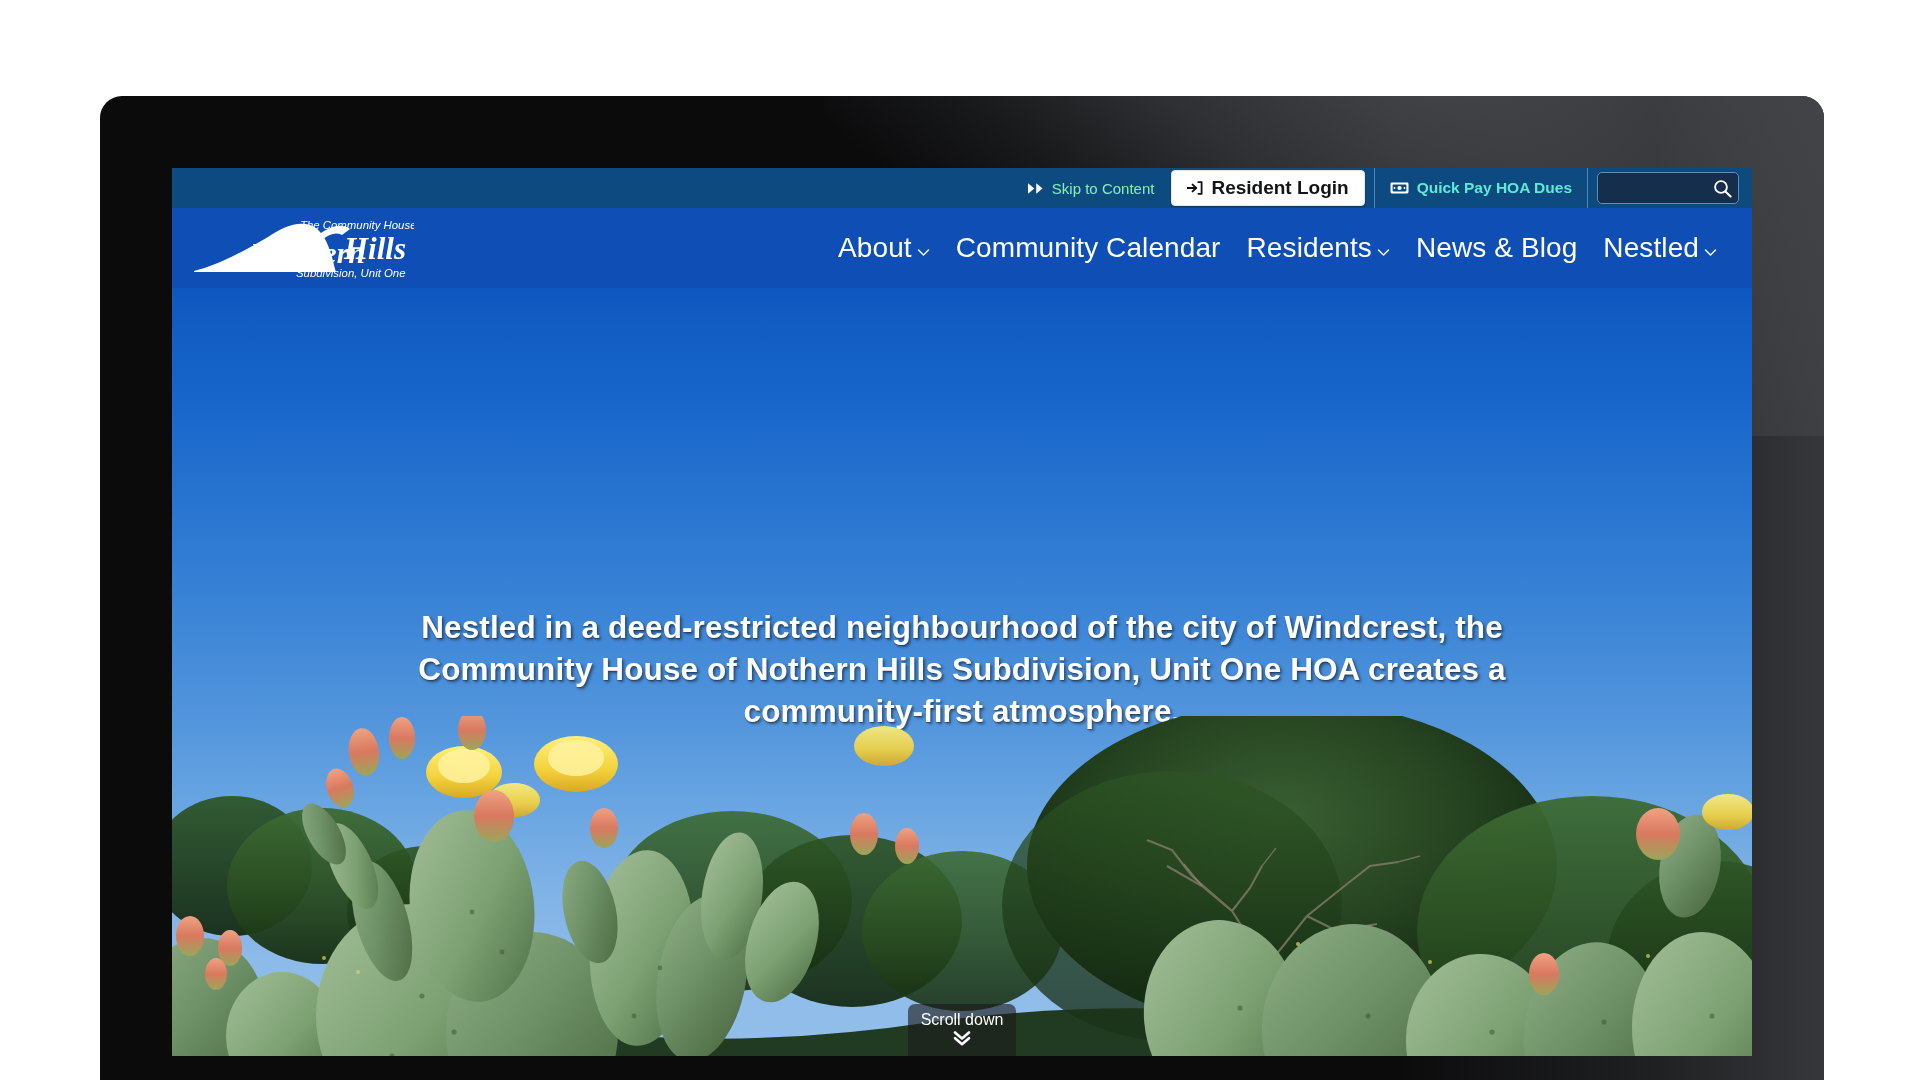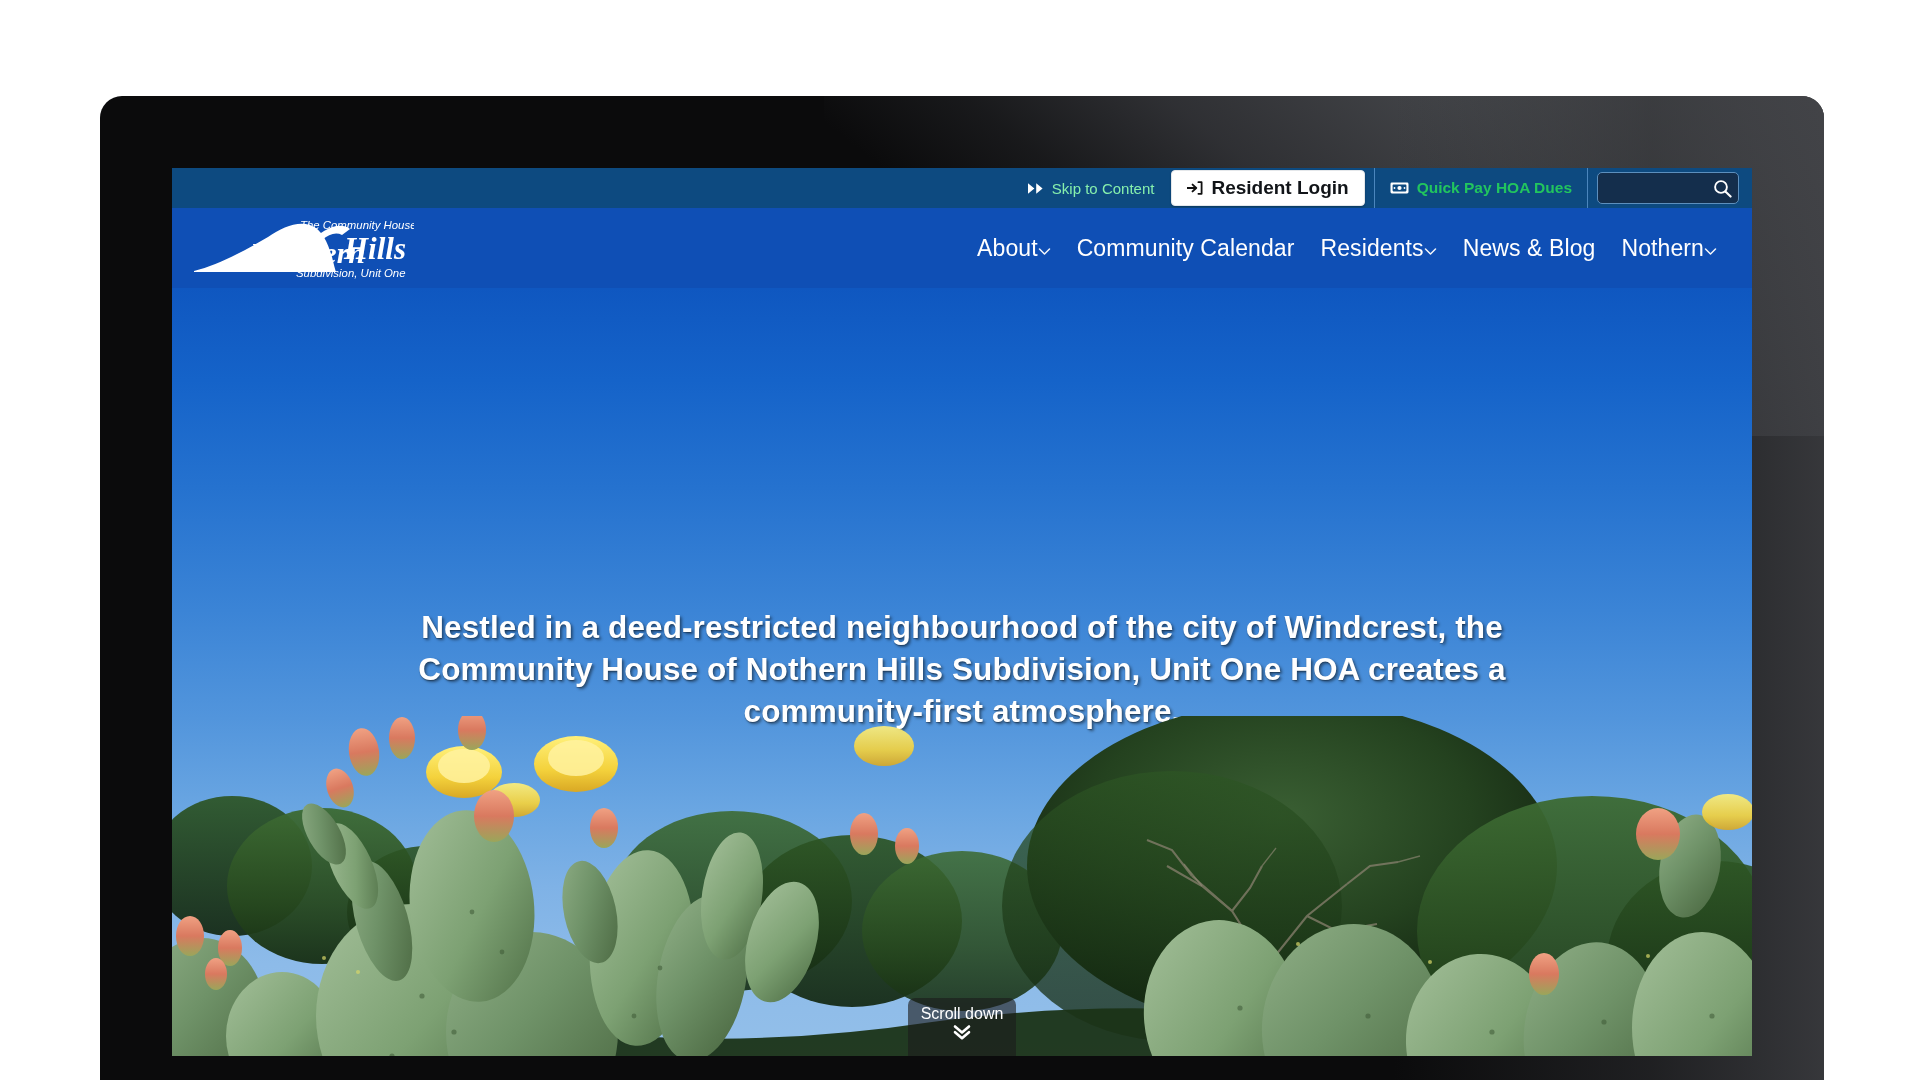--- a/index.html
+++ b/index.html
@@ -66,21 +66,21 @@
   .btn-login {
     display: flex; align-items: center; gap: 8px;
     background: #ffffff; color: #111418;
     font-size: 19px; font-weight: 600;
     border: 1px solid #e4e7ea; border-radius: 4px;
     padding: 6px 15px; white-space: nowrap;
     box-shadow: 0 1px 2px rgba(0,0,0,.25);
   }
   .btn-quickpay {
     display: flex; align-items: center; gap: 8px;
-    background: #0d4a80; color: #22c55e;
+    background: #0d4a80; color: #5eead4;
     font-size: 15.5px; font-weight: 600;
     border: 1px solid #4b86bd; border-radius: 5px;
     padding: 16px 15px; white-space: nowrap;
   }
   .searchwrap {
     position: relative;
     width: 142px; height: 32px;
     background: #142e4c;
     border: 1px solid #5d8fbd; border-radius: 5px;
     display: flex; align-items: center;
@@ -110,22 +110,22 @@
   .logo { position: relative; width: 222px; height: 66px; flex: 0 0 auto; }
   .logo svg { display: block; }
 
   .nav {
     margin-left: auto;
     display: flex; align-items: center;
     gap: 0px;
     padding-right: 6px;
   }
   .nav-item {
-    display: flex; align-items: flex-start; 
-    color: #ffffff; font-size: 23px; font-weight: 400;
+    display: flex; align-items: flex-start; gap: 5px;
+    color: #ffffff; font-size: 28px; font-weight: 400;
     padding: 6px 13px; white-space: nowrap;
     letter-spacing: .1px;
   }
   .nav-item .chev { display: inline-block; margin-left: 0px; opacity: .95; }
 
   
   .hero {
     position: relative;
     height: 768px;
     background: linear-gradient(180deg,
@@ -156,21 +156,21 @@
   .scene svg { display: block; width: 100%; height: 100%; }
 
   
   .scrolldown {
     position: absolute;
     left: 50%; transform: translateX(-50%);
     bottom: 0;
     width: 108px;
     background: rgba(28,28,28,.62);
     border-radius: 7px 7px 0 0;
-    padding: 7px 0 11px;
+    padding: 7px 0 5px;
     text-align: center;
     color: #ffffff;
   }
   .scrolldown .lbl { font-size: 16px; font-weight: 400; line-height: 1.1; }
   .scrolldown .chevs { margin-top: 1px; }
 
   .icon { display: inline-flex; align-items: center; justify-content: center; }
 </style>
 </head>
 <body>
@@ -267,21 +267,21 @@
                 <path d="M1.5 2 L6.5 7 L11.5 2" stroke="#fff" stroke-width="1.5" fill="none" stroke-linecap="round" stroke-linejoin="round"></path>
               </svg>
           </span>
         </div>
 
         <div class="nav-item">
           <span>News &amp; Blog</span>
         </div>
 
         <div class="nav-item">
-          <span>Nothern</span>
+          <span>Nestled</span>
           <span class="chev icon">
             <svg width="13" height="9" viewBox="0 0 13 9">
                 <path d="M1.5 2 L6.5 7 L11.5 2" stroke="#fff" stroke-width="1.5" fill="none" stroke-linecap="round" stroke-linejoin="round"></path>
               </svg>
           </span>
         </div>
       </nav>
     </div>
 
     <div class="hero">

